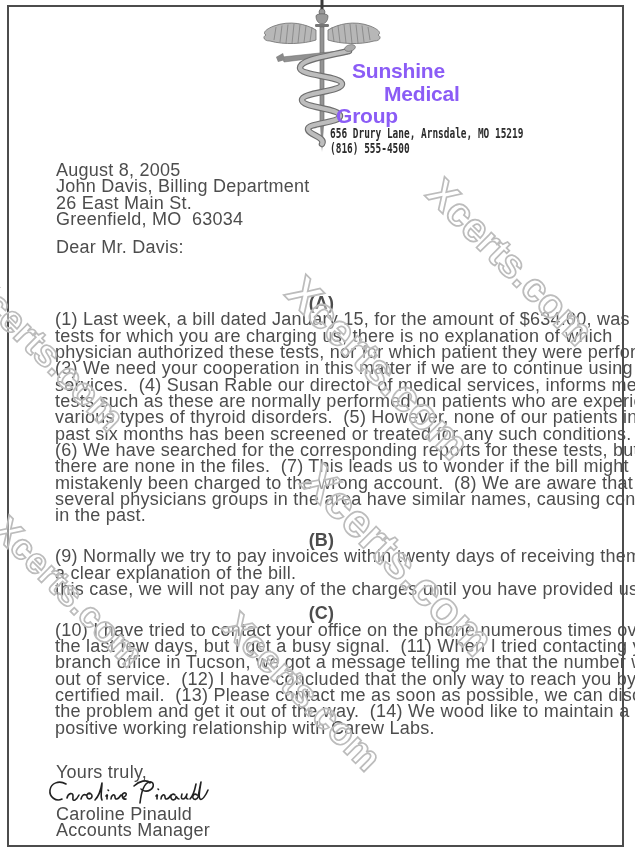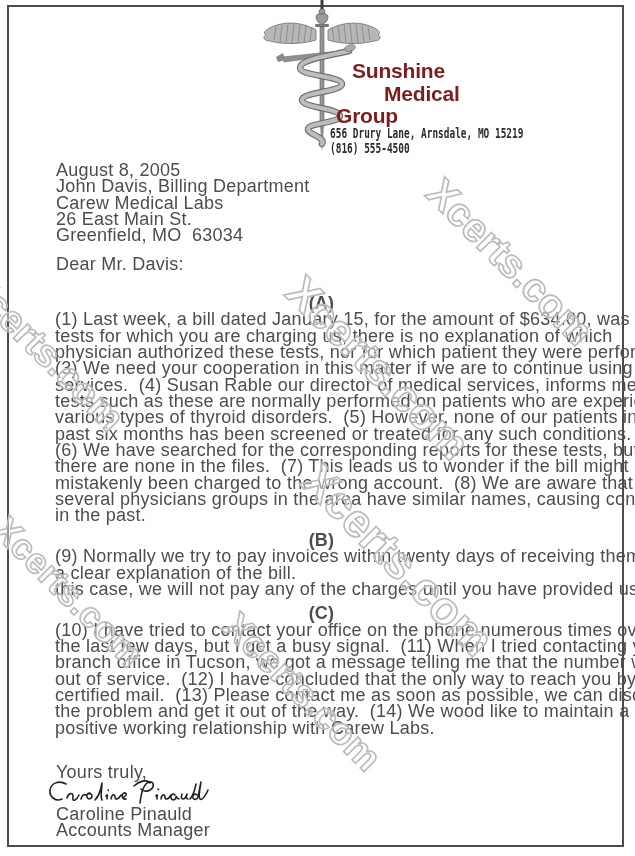--- a/index.html
+++ b/index.html
@@ -7,21 +7,21 @@
     position:relative;width:635px;height:856px;overflow:hidden;
     background:#ffffff;font-family:"Liberation Sans",sans-serif;
   }
   .page-border{
     position:absolute;left:7px;top:5px;width:617px;height:842px;
     border:2px solid #4c4c4c;background:#ffffff;box-sizing:border-box;z-index:0;
   }
   .abs{position:absolute;z-index:2;}
   .txt{color:#4d4d4d;font-size:18px;line-height:16.35px;letter-spacing:0.25px;}
   .line{white-space:pre;}
-  .org-line{position:absolute;z-index:2;font-weight:bold;color:#7f1d1d;font-size:21px;line-height:21px;letter-spacing:-0.2px;white-space:pre;}
+  .org-line{position:absolute;z-index:2;font-weight:bold;color:#8b5cf6;font-size:21px;line-height:21px;letter-spacing:-0.2px;white-space:pre;}
   .lh-mono{
     position:absolute;z-index:2;font-family:"DejaVu Sans Mono",monospace;font-weight:bold;
     color:#2b2b2b;font-size:13.5px;line-height:14px;white-space:pre;
     transform:scaleX(0.7);transform-origin:left top;
   }
   .section-label{font-weight:bold;text-align:center;}
   .section + .section{margin-top:8px;}
   .wm{
     position:absolute;z-index:6;pointer-events:none;font-weight:bold;white-space:nowrap;
     color:rgba(255,255,255,0.42);
@@ -67,21 +67,20 @@
 
 <div class="org-line" style="left:352px;top:60px;">Sunshine</div>
 <div class="org-line" style="left:344px;top:83px;margin-left:40px;">Medical</div>
 <div class="org-line" style="left:336px;top:105px;">Group</div>
 <div class="lh-mono" style="left:330px;top:126px;">656 Drury Lane, Arnsdale, MO 15219</div>
 <div class="lh-mono" style="left:330px;top:141px;">(816) 555-4500</div>
 
 <div class="abs txt" style="left:56px;top:162px;">
   <div class="line">August 8, 2005</div>
   <div class="line">John Davis, Billing Department</div>
-  <div class="line">Carew Medical Labs</div>
   <div class="line">26 East Main St.</div>
   <div class="line">Greenfield, MO  63034</div>
   <div class="line" style="margin-top:12px;">Dear Mr. Davis:</div>
 </div>
 
 <div id="body-sections" class="abs txt" style="left:55px;top:295px;width:533px;">
     <div class="section">
       <div class="line section-label">(A)</div>
       <div class="line">(1) Last week, a bill dated January 15, for the amount of $634.00, was</div>
       <div class="line">tests for which you are charging us, there is no explanation of which</div>

